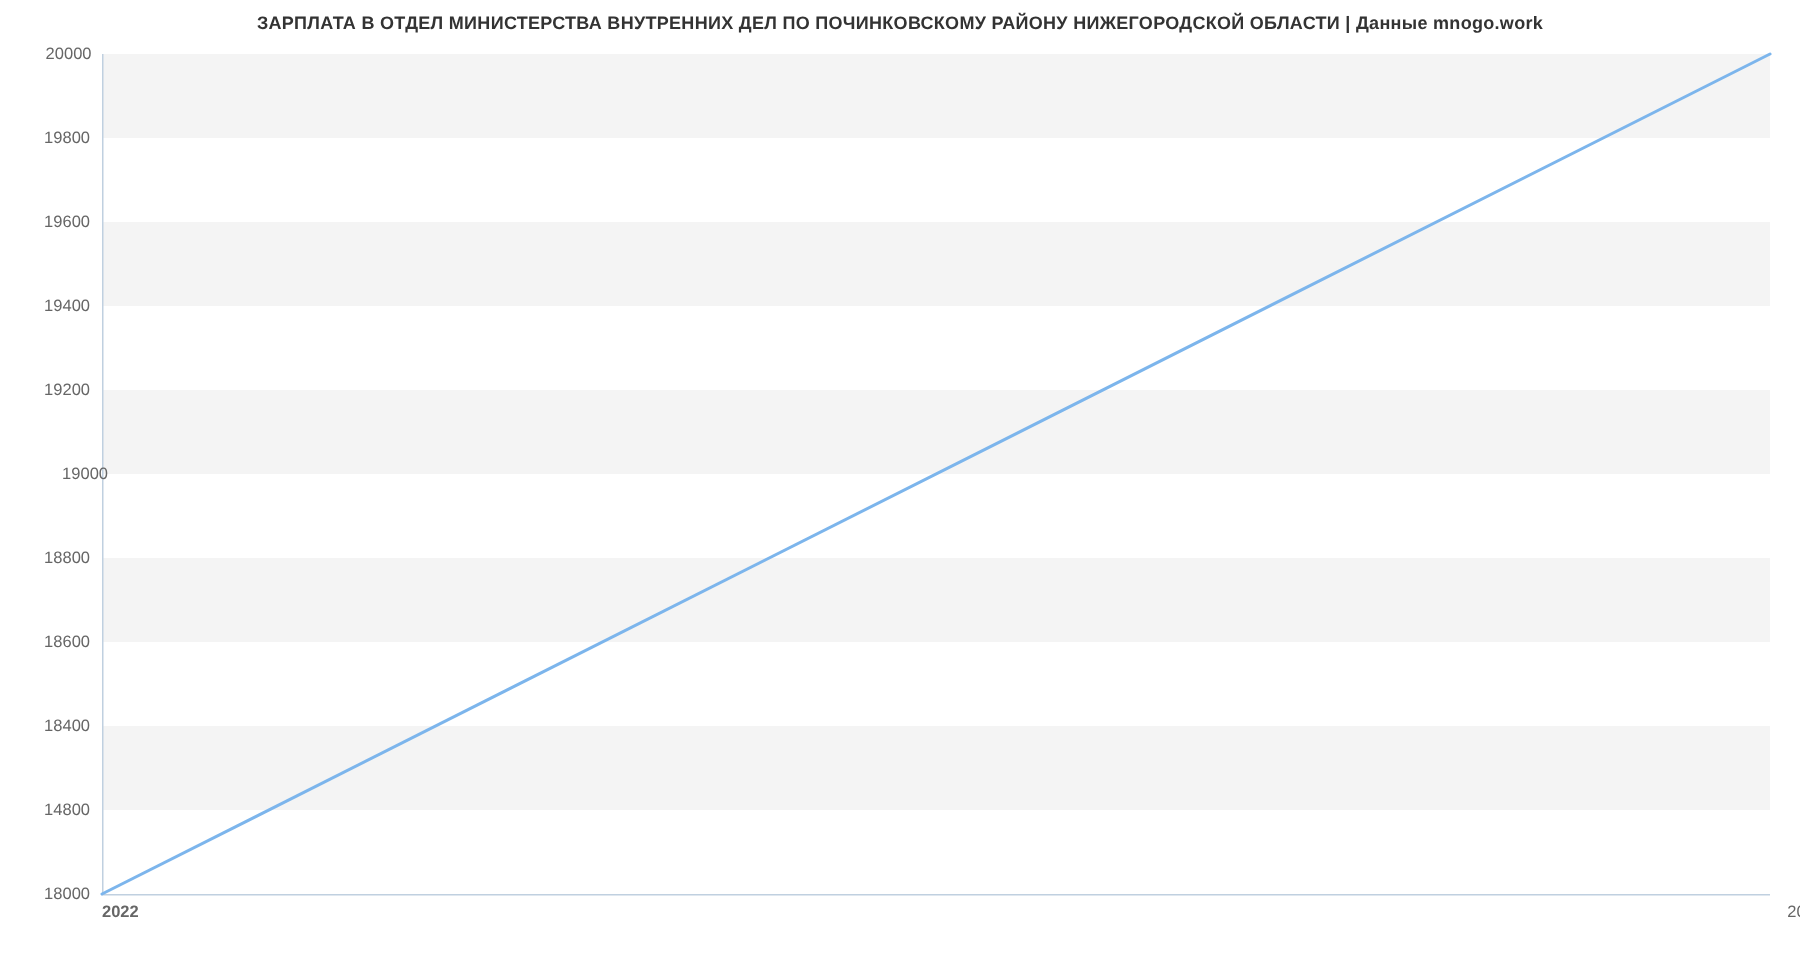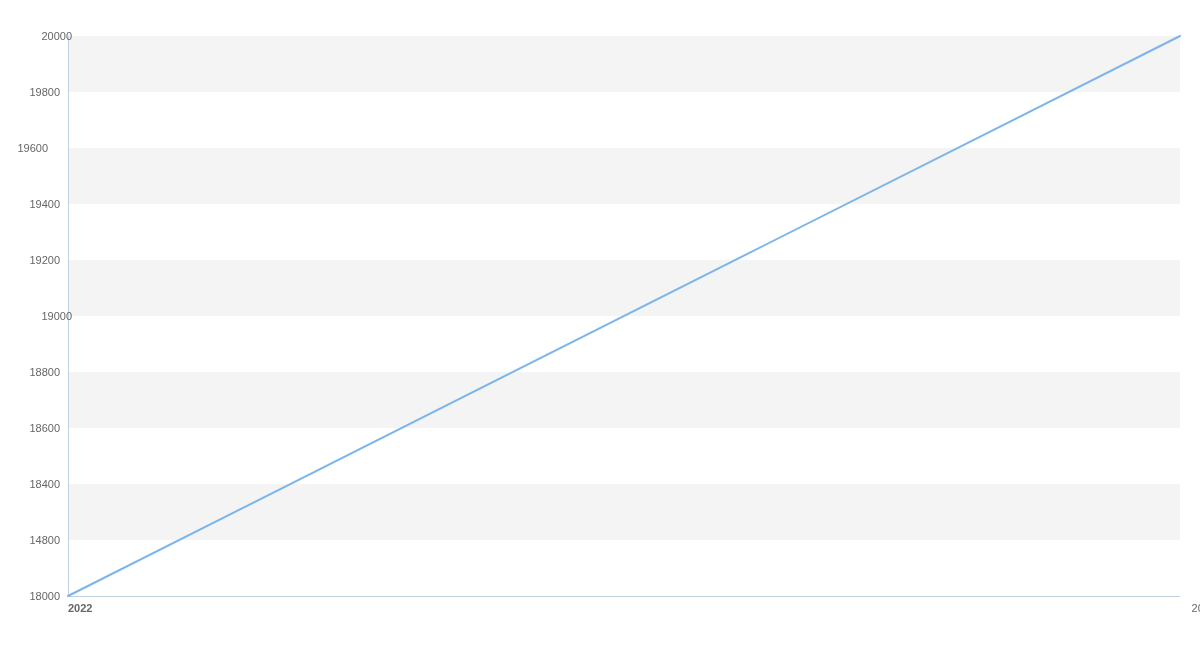--- a/index.html
+++ b/index.html
@@ -66,20 +66,21 @@
     width: 100%;
     height: 100%;
     overflow: visible;
   }
 </style>
 </head>
 <body>
 
 <div class="chart-wrap">
 
+  <div class="title">ЗАРПЛАТА В ОТДЕЛ МИНИСТЕРСТВА ВНУТРЕННИХ ДЕЛ ПО ПОЧИНКОВСКОМУ РАЙОНУ НИЖЕГОРОДСКОЙ ОБЛАСТИ | Данные mnogo.work</div>
 
   <div id="y-labels"></div>
 
   <div class="plot-area" id="plot" style="left: 68px; top: 36px; width: 1112px; height: 560px;">
     <div id="bands">
         <div class="grid-band" style="top: 448px; height: 56px;"></div>
         <div class="grid-band" style="top: 336px; height: 56px;"></div>
         <div class="grid-band" style="top: 224px; height: 56px;"></div>
         <div class="grid-band" style="top: 112px; height: 56px;"></div>
         <div class="grid-band" style="top: 0px; height: 56px;"></div>
@@ -94,18 +95,18 @@
   <div id="x-labels"></div>
 
 <div class="y-tick-label" style="left: 0px; width: 60px; top: 596px;">18000</div>
     <div class="y-tick-label" style="left: 0px; width: 60px; top: 540px;">14800</div>
     <div class="y-tick-label" style="left: 0px; width: 60px; top: 484px;">18400</div>
     <div class="y-tick-label" style="left: 0px; width: 60px; top: 428px;">18600</div>
     <div class="y-tick-label" style="left: 0px; width: 60px; top: 372px;">18800</div>
     <div class="y-tick-label" style="left: 0px; width: 72px; top: 316px;">19000</div>
     <div class="y-tick-label" style="left: 0px; width: 60px; top: 260px;">19200</div>
     <div class="y-tick-label" style="left: 0px; width: 60px; top: 204px;">19400</div>
-    <div class="y-tick-label" style="left: 0px; width: 48px; top: 148px;">19600</div>
+    <div class="y-tick-label" style="left: 0px; width: 60px; top: 148px;">19600</div>
     <div class="y-tick-label" style="left: 0px; width: 60px; top: 92px;">19800</div>
-    <div class="y-tick-label" style="left: 12px; width: 60px; top: 36px;">20000</div>
+    <div class="y-tick-label" style="left: 1px; width: 60px; top: 36px;">20000</div>
     <div class="x-tick-label first" style="position: absolute; left: 68px; top: 602px;">2022</div>
     <div class="x-tick-label last" style="position: absolute; left: 1180px; top: 602px;">2023</div>
   </div>
 
 </body></html>

